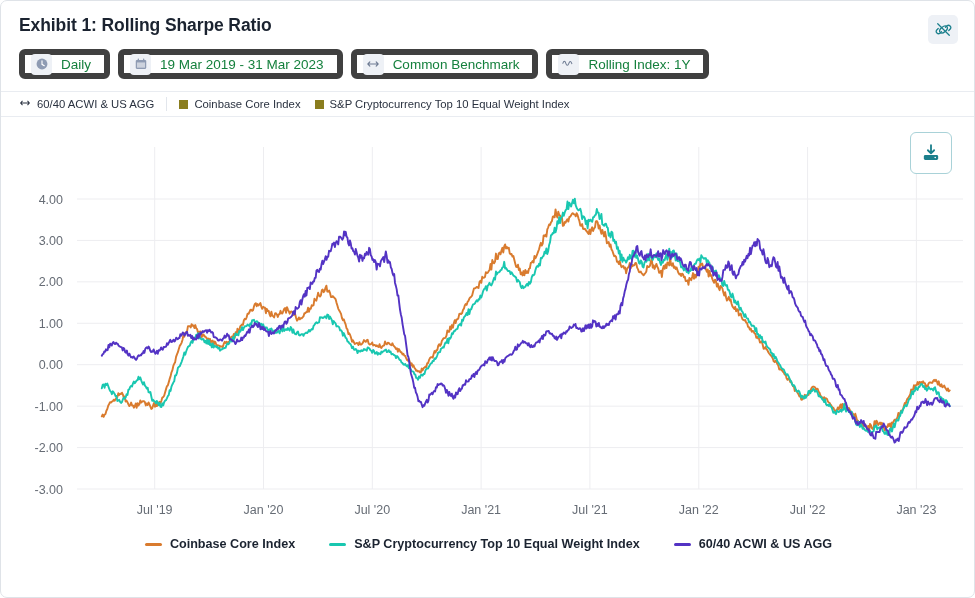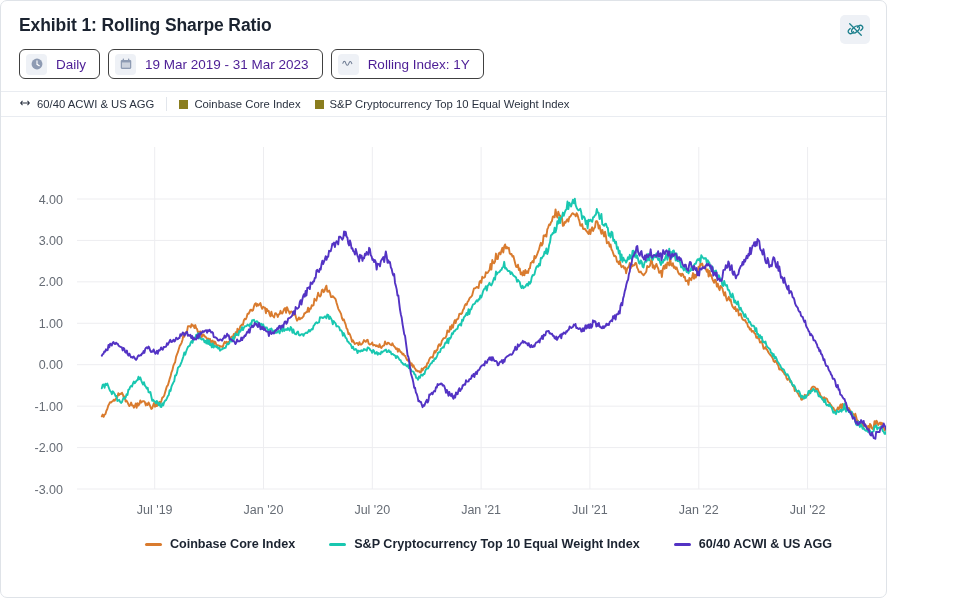--- a/index.html
+++ b/index.html
@@ -3,21 +3,21 @@
 <meta charset="utf-8">
 <style>
   html, body {
     margin: 0;
     padding: 0;
     background: #ffffff;
     font-family: "Liberation Sans", sans-serif;
   }
   #app {
     position: relative;
-    width: 887px;
+    width: 975px;
     height: 598px;
     box-sizing: border-box;
     background: #ffffff;
     border: 1px solid #dfe3e8;
     border-radius: 7px;
     overflow: hidden;
   }
 
   
   .header {
@@ -52,25 +52,25 @@
     gap: 8px;
     align-items: center;
     margin-bottom: 12px;
   }
   .pill {
     display: inline-flex;
     align-items: center;
     gap: 9px;
     height: 30px;
     padding: 0 13px 0 6px;
-    border: 1px solid #404040;
+    border: 6px solid #404040;
     border-radius: 6px;
     background: #ffffff;
     font-size: 13.5px;
-    color: #4c1d95;
+    color: #15803d;
     cursor: pointer;
     white-space: nowrap;
     box-sizing: border-box;
   }
   .pill .ico {
     width: 21px;
     height: 21px;
     border-radius: 4px;
     background: #eef1f6;
     display: flex;
@@ -197,20 +197,28 @@
           <svg width="14" height="14" viewBox="0 0 16 16">
             <rect x="2" y="3.4" width="12" height="10.2" rx="1.3" fill="#8e9bb3"></rect>
             <rect x="3.4" y="6.2" width="9.2" height="6" fill="#ffffff" opacity="0.55"></rect>
             <rect x="4.2" y="1.6" width="1.5" height="3" rx="0.6" fill="#8e9bb3"></rect>
             <rect x="10.3" y="1.6" width="1.5" height="3" rx="0.6" fill="#8e9bb3"></rect>
           </svg>
         </span>
         <span>19 Mar 2019 - 31 Mar 2023</span>
       </div>
 
+      <div class="pill">
+        <span class="ico">
+          <svg width="14" height="14" viewBox="0 0 16 16">
+            <path d="M2.2 8h11.6M4.4 5.6 2.1 8l2.3 2.4M11.6 5.6 13.9 8l-2.3 2.4" stroke="#6d7a92" stroke-width="1.25" fill="none" stroke-linecap="round" stroke-linejoin="round"></path>
+          </svg>
+        </span>
+        <span>Common Benchmark</span>
+      </div>
 
       <div class="pill">
         <span class="ico">
           <svg width="15" height="14" viewBox="0 0 18 16">
             <path d="M2.2 7.2c1.1-3.4 2.6-3.4 3.6 0 .9 3 2.5 3.4 3.6 0 1-3.1 2.6-3.2 3.6.4" stroke="#6d7a92" stroke-width="1.25" fill="none" stroke-linecap="round"></path>
           </svg>
         </span>
         <span>Rolling Index: 1Y</span>
       </div>
     </div>

